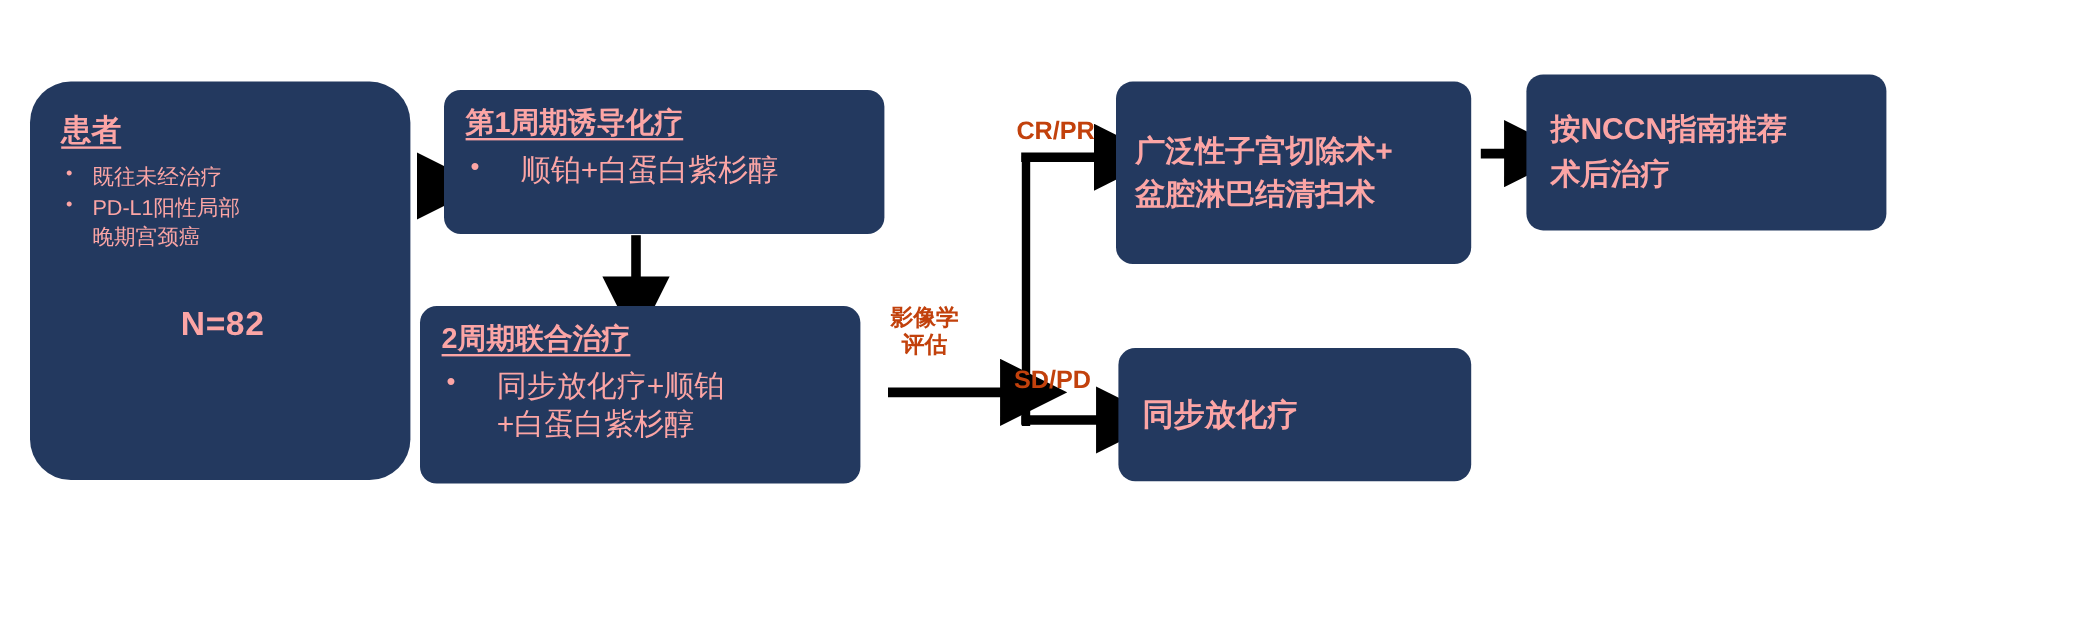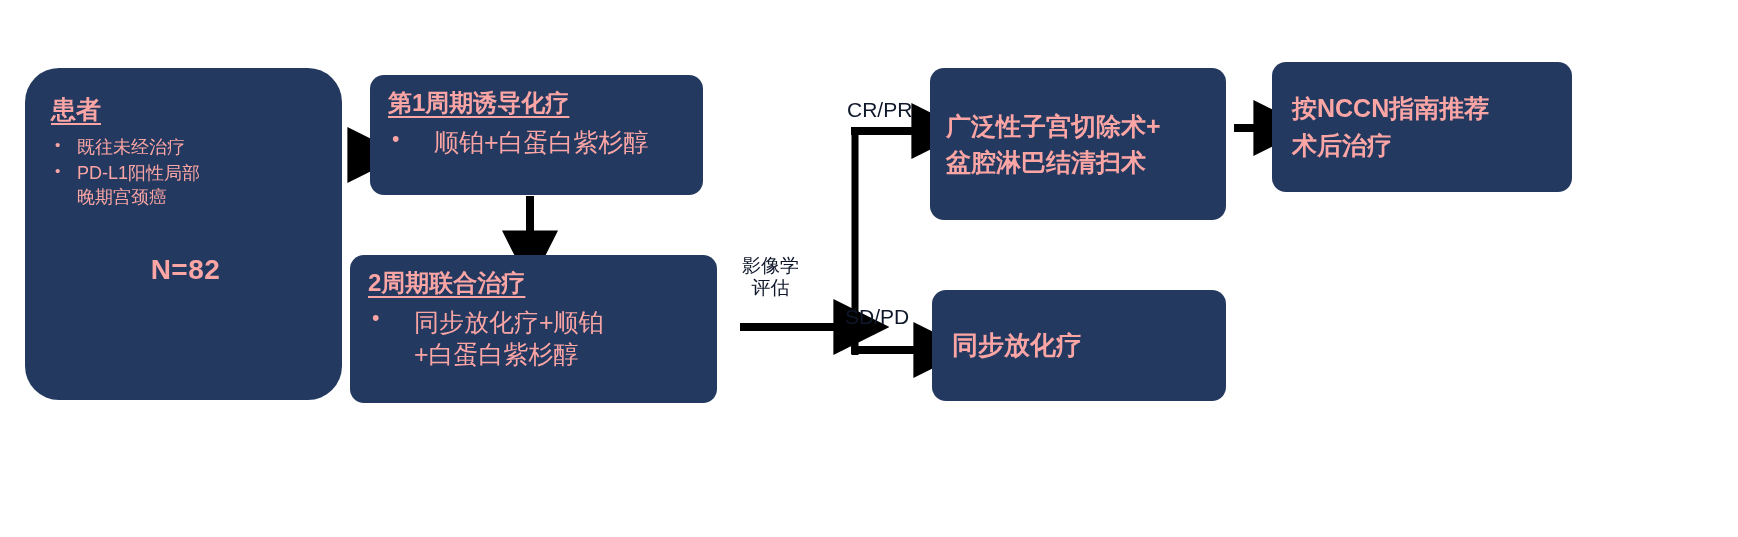--- a/index.html
+++ b/index.html
@@ -51,21 +51,21 @@
   .n-count{
     text-align:center;
     font-weight:bold;
     font-size:28px;
     margin-top:42px;
     letter-spacing:0.5px;
   }
 
   
   #node-induction{
-    left:370px;top:75px;width:333px;height:120px;
+    left:370px;top:75px;width:367px;height:120px;
     border-radius:14px;
     padding:14px 14px 14px 18px;
     justify-content:flex-start;
   }
   #node-induction .node-title{font-size:24px;margin-bottom:8px;}
   #node-induction .bullets li{font-size:25px;padding-left:46px;}
   #node-induction .bullets li::before{left:4px;}
 
   
   #node-combo{
@@ -96,22 +96,22 @@
   #node-ccrt{
     left:932px;top:290px;width:294px;height:111px;
     border-radius:14px;
     padding:10px 12px 10px 20px;
     font-weight:bold;font-size:26px;
   }
 
   
   .edge-label{
     position:absolute;
-    font-weight:normal;
-    color:#0f172a;
+    font-weight:bold;
+    color:#c2410c;
     line-height:1.18;
     white-space:nowrap;
   }
   #label-imaging{left:742px;top:255px;font-size:19px;text-align:center;}
   #label-crpr{left:847px;top:98px;font-size:21px;}
   #label-sdpd{left:845px;top:305px;font-size:21px;}
 
   svg#wires{position:absolute;left:0;top:0;width:1738px;height:537px;}
 </style>
 </head>

